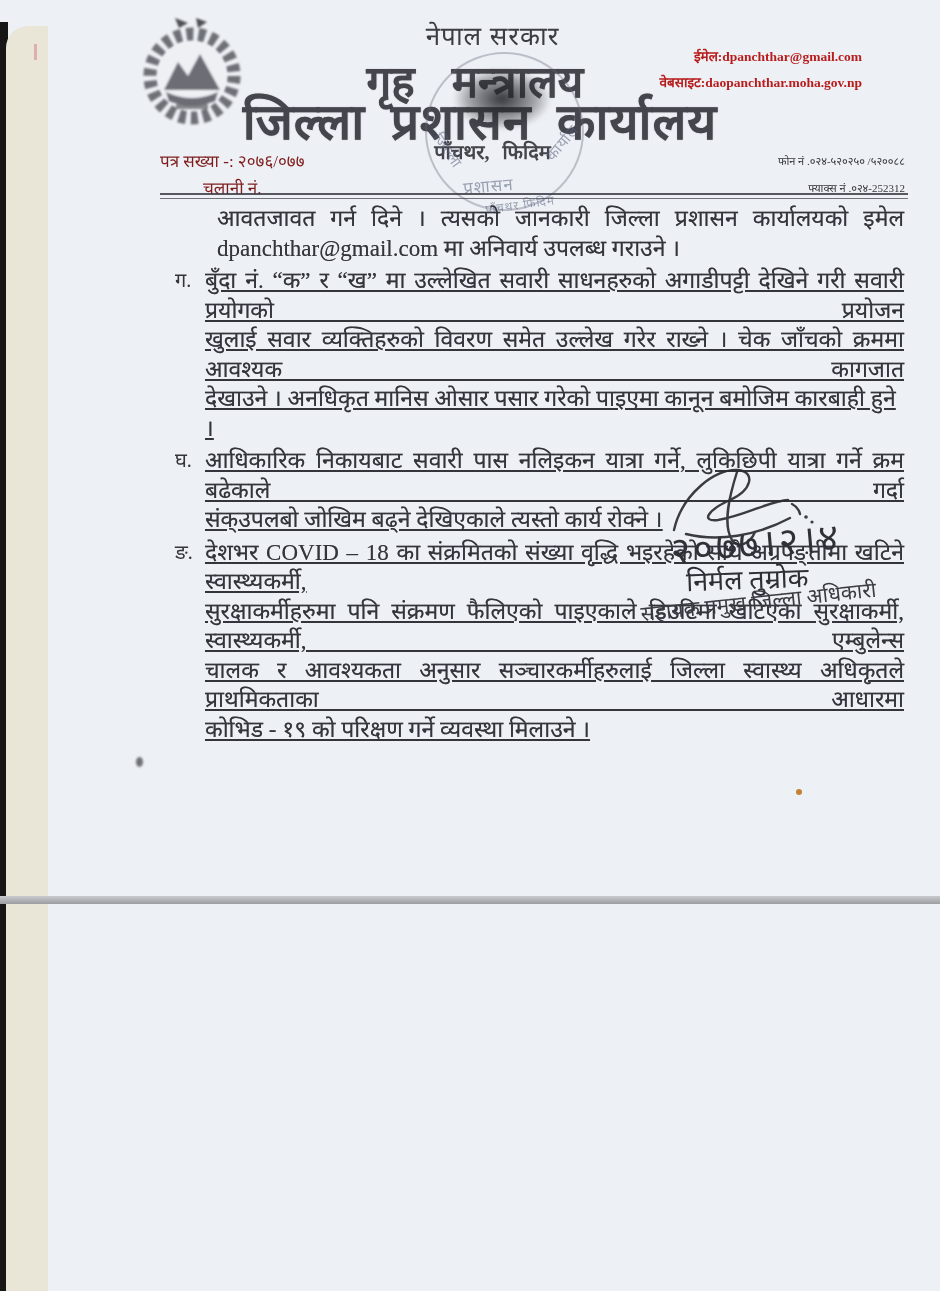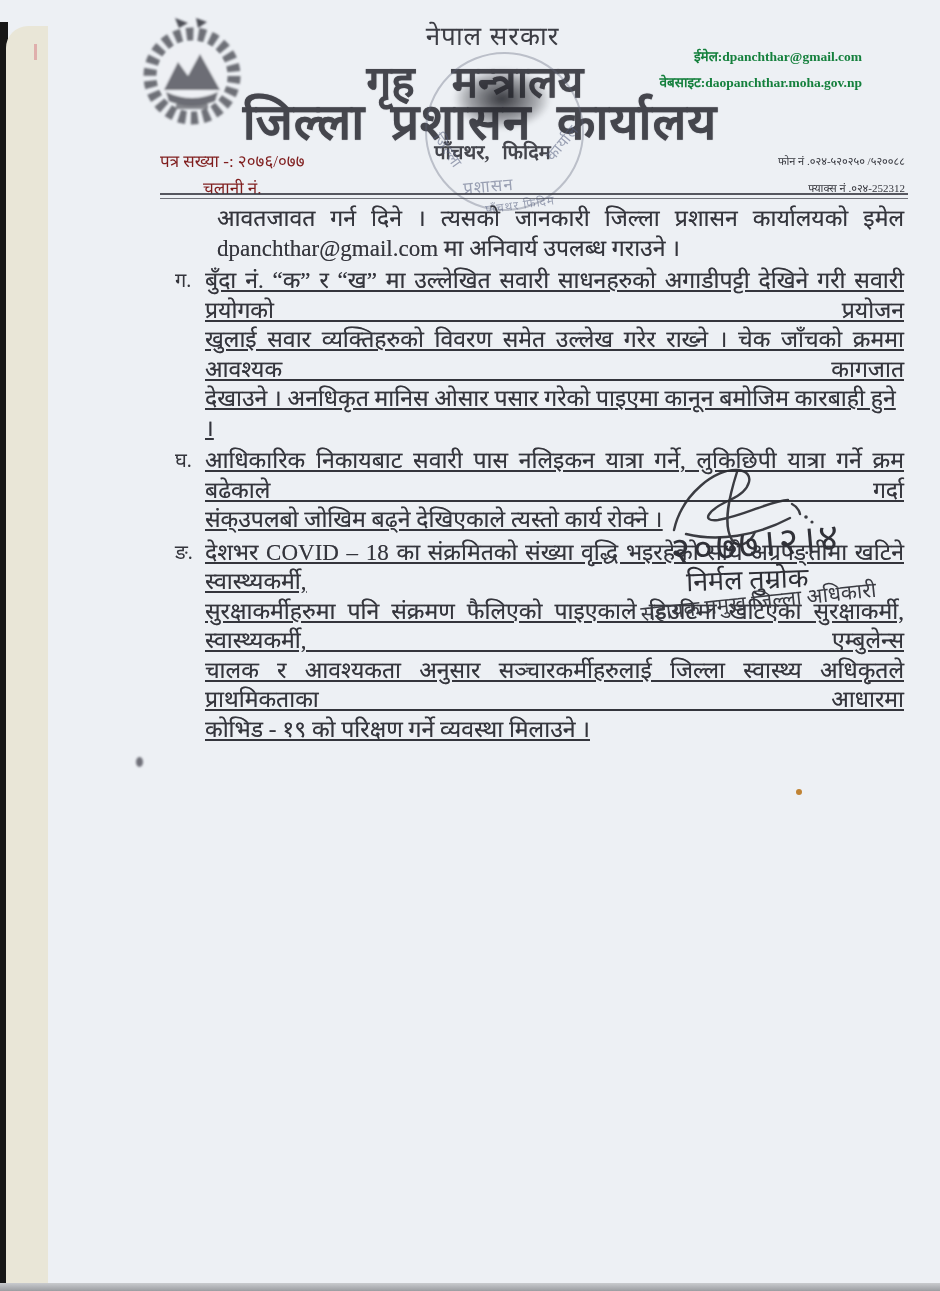--- a/index.html
+++ b/index.html
@@ -1,31 +1,31 @@
 <!DOCTYPE html>
 <html><head>
 <meta charset="utf-8">
 <style>
   html,body{margin:0;padding:0;}
   body{width:940px;height:1291px;overflow:hidden;background:#edf0f4;
        font-family:"Liberation Serif","DejaVu Serif",serif;}
-  .scan{position:absolute;inset:0;width:940px;height:1291px;background:#edf0f4;}
+  .scan{position:absolute;inset:0;width:940px;height:904px;background:#edf0f4;}
 
   
   .edge-black{position:absolute;left:0;top:22px;width:8px;height:1269px;background:#161616;}
   .edge-cream{position:absolute;left:6px;top:26px;width:42px;height:1265px;background:#e9e6d7;
               border-top-left-radius:22px;}
   .bottom-edge{position:absolute;left:0;bottom:0;width:940px;height:8px;
                background:linear-gradient(#c9cbce,#9b9da1);}
 
   
   .gov{position:absolute;left:0;right:0;top:17px;text-align:center;padding-left:45px;
        font-size:26px;color:#3c3d44;letter-spacing:1px;}
   .contact-top{position:absolute;right:78px;top:44px;text-align:right;font-size:13.5px;
-               font-weight:bold;line-height:26px;color:#15803d;}
+               font-weight:bold;line-height:26px;color:#b91c1c;}
   .ministry{position:absolute;left:0;right:0;top:50px;text-align:center;padding-left:10px;
             font-size:44px;font-weight:bold;color:#45464d;word-spacing:26px;
             text-shadow:0 0 1px rgba(60,60,70,.6);}
   .office{position:absolute;left:0;right:0;top:86px;text-align:center;padding-left:20px;
           font-size:50px;font-weight:bold;color:#45464d;word-spacing:12px;letter-spacing:1px;
           text-shadow:0 0 1px rgba(60,60,70,.6);}
   .location{position:absolute;left:0;right:0;top:138px;text-align:center;padding-left:45px;
             font-size:20px;font-weight:bold;color:#45464d;word-spacing:8px;}
   .refs{position:absolute;left:160px;top:148px;font-size:17px;line-height:27px;color:#7f1d1d;text-align:center;}
   .phones{position:absolute;right:35px;top:148px;text-align:right;font-size:11px;

